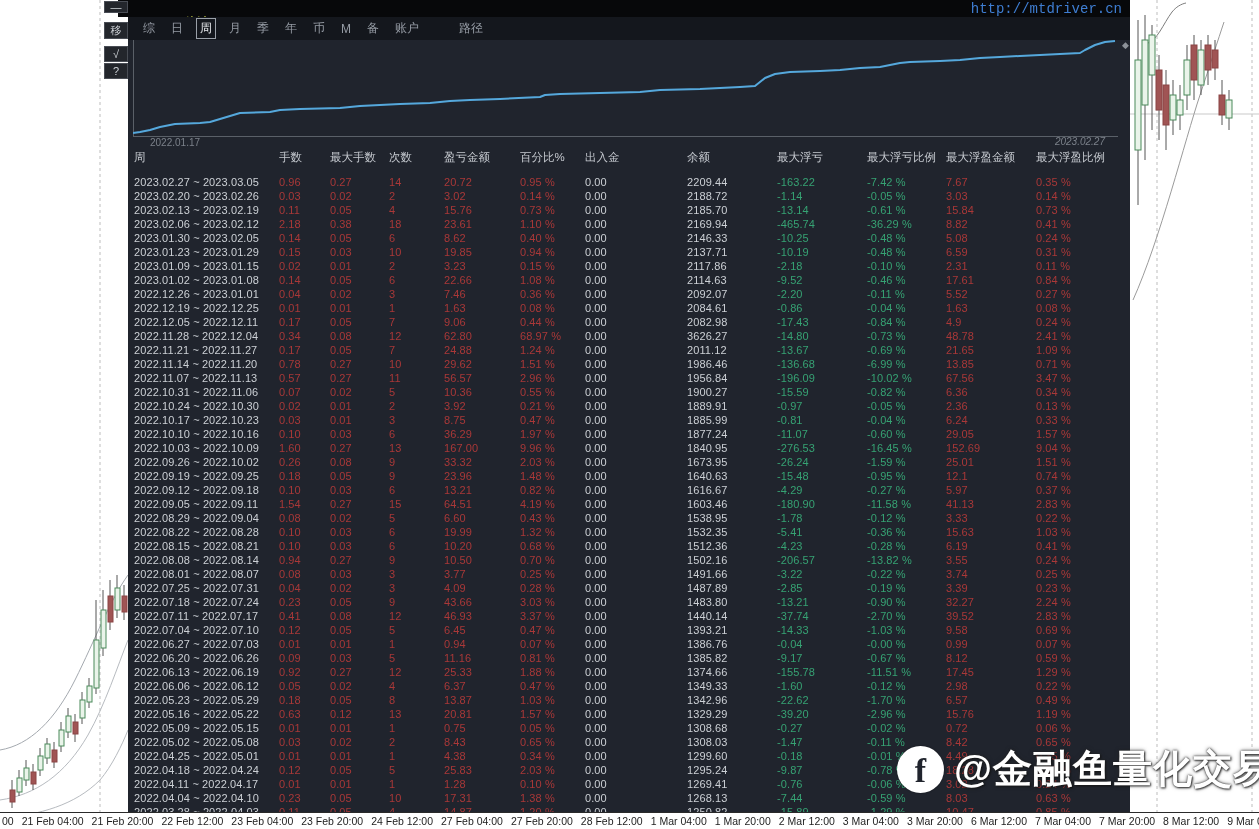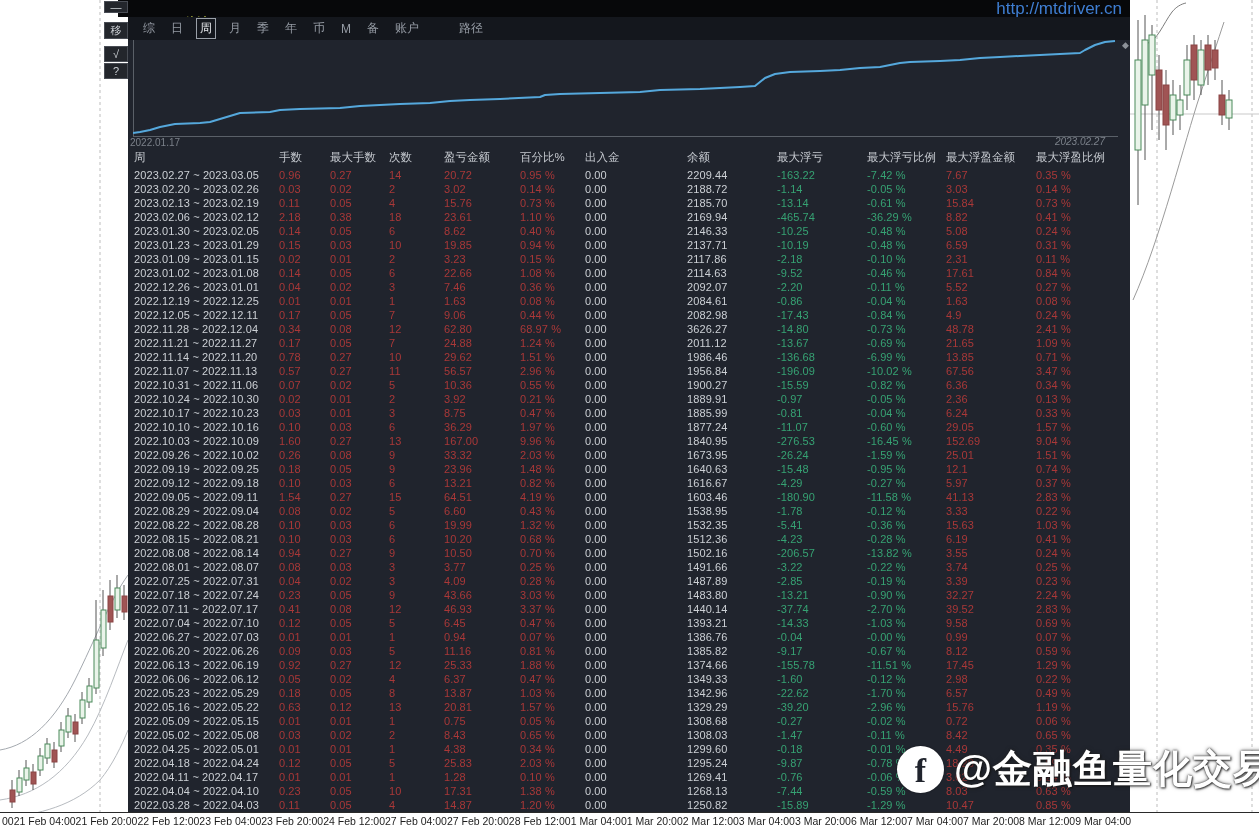--- a/index.html
+++ b/index.html
@@ -4,53 +4,53 @@
 <style>
   html,body{margin:0;padding:0;background:#ffffff;width:1259px;height:829px;overflow:hidden;
     font-family:"Liberation Sans", sans-serif;}
   .screen{position:relative;width:1259px;height:829px;background:#ffffff;}
   svg{display:block}
   
   .bg-svg{position:absolute;left:0;top:0;z-index:0;}
   
   .time-axis{position:absolute;left:0;top:812px;width:1259px;height:17px;background:#ffffff;
     border-top:1px solid #2a2a2a;z-index:3;}
-  .time-axis .ticks{position:absolute;left:2px;top:2px;width:1126px;display:flex;justify-content:space-between;}
+  .time-axis .ticks{position:absolute;left:2px;top:2px;width:1126px;display:flex;justify-content:space-between;gap:8px;}
   .time-axis span{font-size:10.5px;color:#1c1c1c;white-space:nowrap;}
   
   .side-toolbar{position:absolute;left:104px;top:0;z-index:4;}
   .tool-btn{position:absolute;left:0;width:24px;background:#23262c;color:#cfd3d8;border:1px solid #494d55;
     display:flex;align-items:center;justify-content:center;font-size:11px;box-sizing:border-box;}
   .tool-btn.b1{top:1px;height:12px;}
   .tool-btn.b2{top:22px;height:17px;}
   .tool-btn.b3{top:46px;height:16px;}
   .tool-btn.b4{top:63px;height:16px;}
   
   .panel{position:absolute;left:128px;top:0;width:1002px;height:812px;background:#20242d;z-index:2;}
   .title-bar{position:absolute;left:-10px;top:0;width:1012px;height:17px;background:#07080a;
     display:flex;align-items:center;justify-content:space-between;padding:0 8px 0 16px;box-sizing:border-box;}
   .title-bar .ttl{color:#d5dd4d;font-size:11.5px;font-weight:bold;letter-spacing:.2px;margin-top:28px;}
-  .title-bar .url{color:#3f7ed2;font-size:17px;}
+  .title-bar .url{color:#3f7ed2;font-size:14px;font-family:Liberation Mono, monospace;}
   .menu-bar{position:absolute;left:0;top:17px;width:1002px;height:23px;background:#14171d;
     display:flex;align-items:center;padding-left:12px;box-sizing:border-box;}
   .menu-item{color:#969ca5;font-size:12px;margin-right:10px;padding:1px 3px;cursor:default;white-space:nowrap;}
   .menu-item.sel{color:#e9ebee;border:1px solid #9aa0a8;}
   .menu-item.path{margin-left:24px;}
   
   .equity{position:absolute;left:5px;top:40px;width:997px;height:108px;}
-  .eq-label{position:absolute;font-size:10px;color:#7b818a;}
+  .eq-label{position:absolute;font-size:10px;color:#7b818a;margin-left:20px;}
   .eq-label.start{left:2px;top:137px;}
   .eq-label.end{right:25px;top:136px;}
   .panel-handle{position:absolute;right:1px;top:40px;color:#8d9299;font-size:9px;}
   
   .stats{position:absolute;left:6px;top:150px;width:994px;}
   .thead,.trow{display:grid;grid-template-columns:145px 51px 59px 55px 76px 65px 102px 90px 90px 79px 90px 1fr;}
   .thead{height:17px;}
   .thead span{font-size:11.5px;color:#c6cad0;white-space:nowrap;}
-  .tbody{margin-top:1px;}
+  .tbody{margin-top:8px;}
   .trow{height:14px;}
   .trow span{font-size:11px;line-height:14px;white-space:nowrap;letter-spacing:.1px;}
   .cl-lt{color:#ccd0d5;}
   .cl-red{color:#a93838;}
   .cl-grn{color:#36a273;}
   
   .watermark{position:absolute;left:897px;top:742px;z-index:6;display:flex;align-items:center;}
   .fb-badge{width:47px;height:47px;border-radius:50%;background:#ffffff;display:flex;align-items:center;
     justify-content:center;box-shadow:0 0 2px rgba(0,0,0,.4);}
   .fb-badge .f{color:#20242d;font-size:34px;font-weight:bold;font-family:"Liberation Serif",serif;

